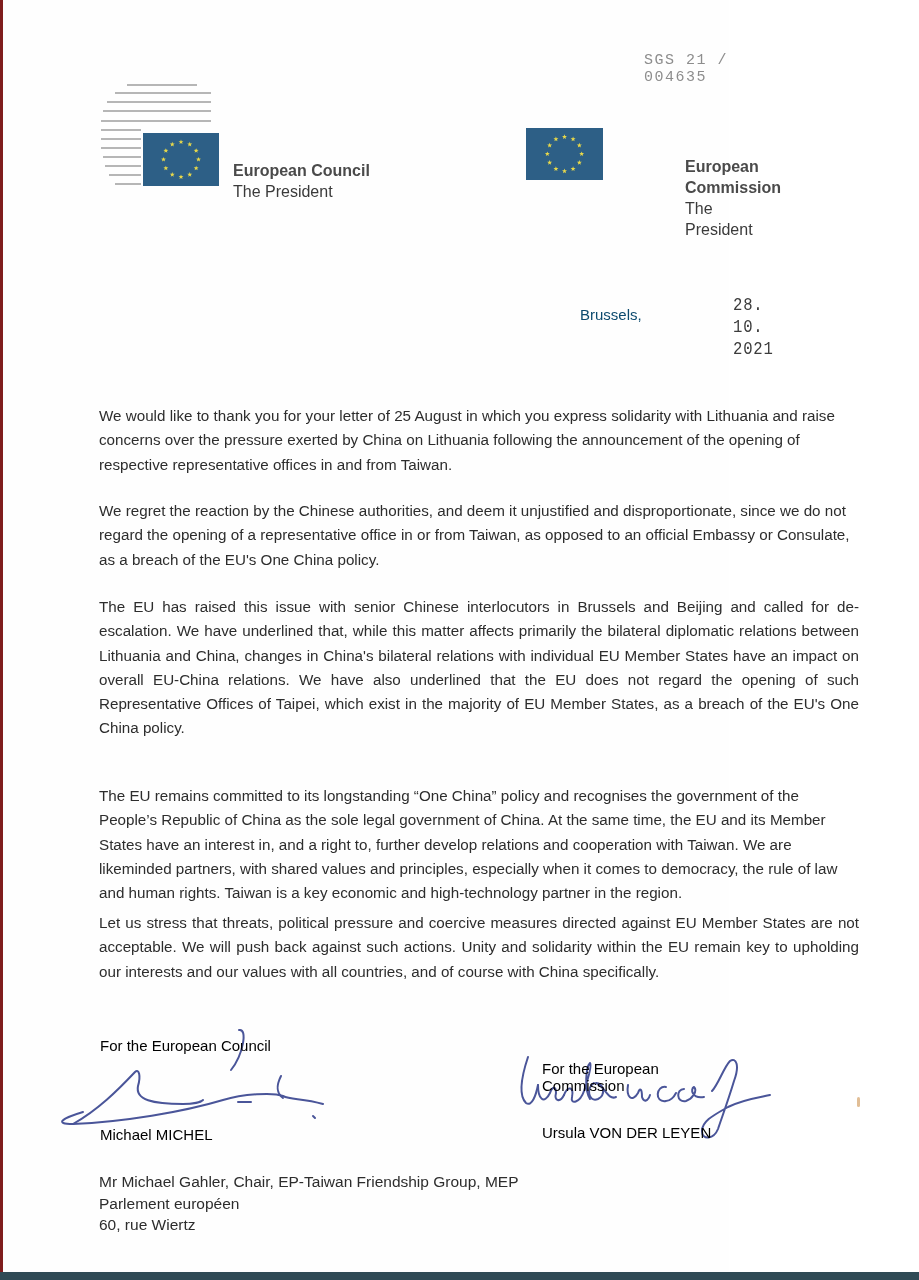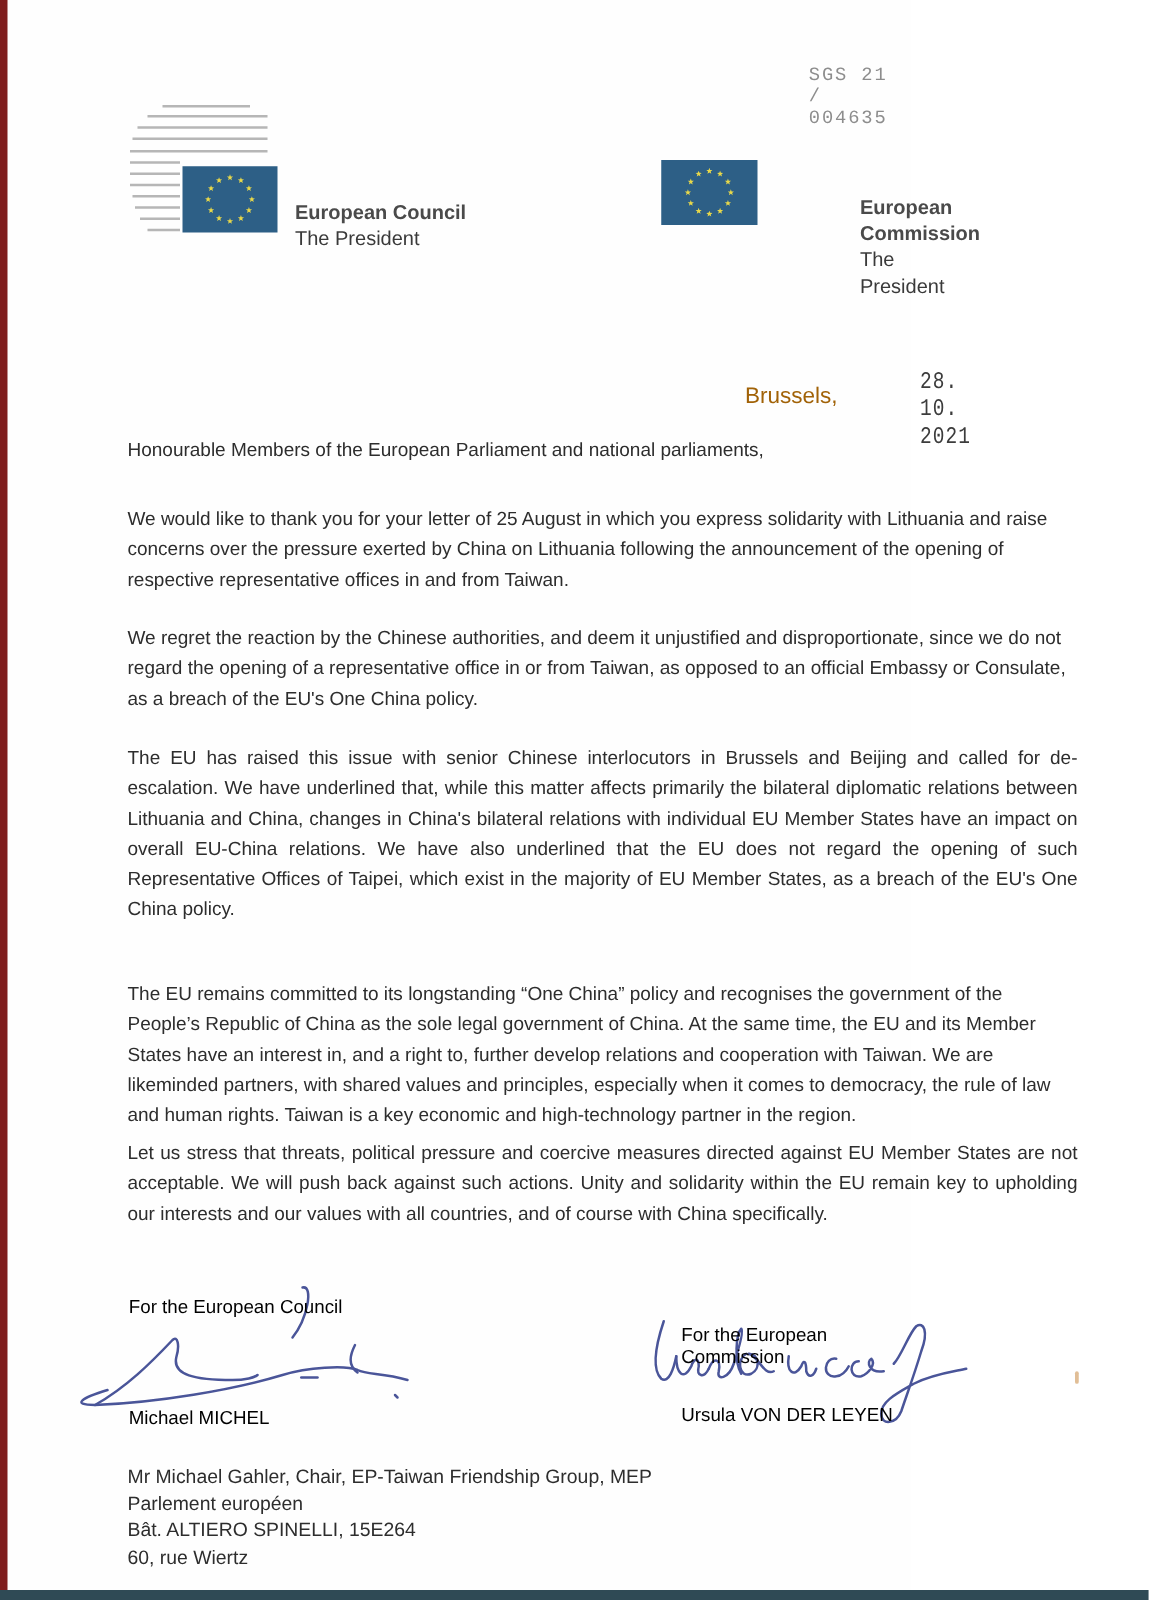--- a/index.html
+++ b/index.html
@@ -13,21 +13,21 @@
       position: relative;
       overflow: hidden;
       font-family: "Liberation Sans", sans-serif;
       color: #2b2b2b;
     }
     .page {
       position: absolute;
       left: 0; top: 0;
       width: 729px; height: 1272px;
       background: #fefefe;
-      border-left: 6px solid #7f1d1d;
+      border-left: 3px solid #7f1d1d;
       box-sizing: border-box;
     }
     .bottom-bar {
       position: absolute;
       left: 0; bottom: 0;
       width: 919px; height: 8px;
       background: #2f4a55;
     }
     .ref-stamp {
       position: absolute;
@@ -66,23 +66,23 @@
       position: absolute;
       font-size: 16px;
       line-height: 21px;
       color: #3a3a3a;
     }
     .org-block .org-name { font-weight: bold; color: #4a4a4a; }
     .org-council { left: 230px; top: 160px; }
     .org-commission { left: 682px; top: 156px; }
     .place {
       position: absolute;
-      left: 590px; top: 306px;
-      font-size: 18px;
-      color: #a16207;
+      left: 577px; top: 306px;
+      font-size: 15px;
+      color: #0c4a6e;
     }
     .date-stamp {
       position: absolute;
       left: 730px; top: 294px;
       font-family: "Liberation Mono", monospace;
       font-size: 19px;
       letter-spacing: 1px;
       color: #3c3c3c;
       transform: scaleX(0.82);
       transform-origin: left center;
@@ -200,21 +200,20 @@
       </svg>
   </div>
   <div class="org-block org-commission">
     <div class="org-name">European Commission</div>
     <div>The President</div>
   </div>
 
   <div class="place">Brussels,</div>
   <div class="date-stamp">28. 10. 2021</div>
 
-  <p class="body-text salutation">Honourable Members of the European Parliament and national parliaments,</p>
   <p class="body-text p1">We would like to thank you for your letter of 25 August in which you express solidarity with Lithuania and raise concerns over the pressure exerted by China on Lithuania following the announcement of the opening of respective representative offices in and from Taiwan.</p>
   <p class="body-text p2">We regret the reaction by the Chinese authorities, and deem it unjustified and disproportionate, since we do not regard the opening of a representative office in or from Taiwan, as opposed to an official Embassy or Consulate, as a breach of the EU's One China policy.</p>
   <p class="body-text p3 justify">The EU has raised this issue with senior Chinese interlocutors in Brussels and Beijing and called for de-escalation. We have underlined that, while this matter affects primarily the bilateral diplomatic relations between Lithuania and China, changes in China's bilateral relations with individual EU Member States have an impact on overall EU-China relations.  We have also underlined that the EU does not regard the opening of such Representative Offices of Taipei, which exist in the majority of EU Member States, as a breach of the EU's One China policy.</p>
   <p class="body-text p4">The EU remains committed to its longstanding “One China” policy and recognises the government of the People’s Republic of China as the sole legal government of China. At the same time, the EU and its Member States have an interest in, and a right to, further develop relations and cooperation with Taiwan. We are likeminded partners, with shared values and principles, especially when it comes to democracy, the rule of law and human rights. Taiwan is a key economic and high-technology partner in the region.</p>
   <p class="body-text p5 justify">Let us stress that threats, political pressure and coercive measures directed against EU Member States are not acceptable. We will push back against such actions. Unity and solidarity within the EU remain key to upholding our interests and our values with all countries, and of course with China specifically.</p>
 
   <div class="signature sig-council">
     <svg width="300" height="110" viewBox="0 0 300 110">
       <path d="M196 10 C205 8 200 35 188 50"></path>
       <path d="M40 92 C20 98 10 104 30 104 C80 102 140 92 180 80 C200 74 230 72 240 76 C248 80 260 78 280 84"></path>
@@ -239,18 +238,17 @@
   <div class="speck"></div>
 
   <div class="sign-label sig-council-label">For the European Council</div>
   <div class="sign-label sig-council-name">Michael MICHEL</div>
   <div class="sign-label sig-commission-label">For the European Commission</div>
   <div class="sign-label sig-commission-name">Ursula VON DER LEYEN</div>
 
   <div class="address">
     <div>Mr Michael Gahler, Chair, EP-Taiwan Friendship Group, MEP</div>
     <div>Parlement européen</div>
-    <div>Bât. ALTIERO SPINELLI, 15E264</div>
     <div>60, rue Wiertz</div>
   </div>
 </div>
 
 <div class="bottom-bar" style="background: rgb(47, 74, 85);"></div>
 
 </body></html>

